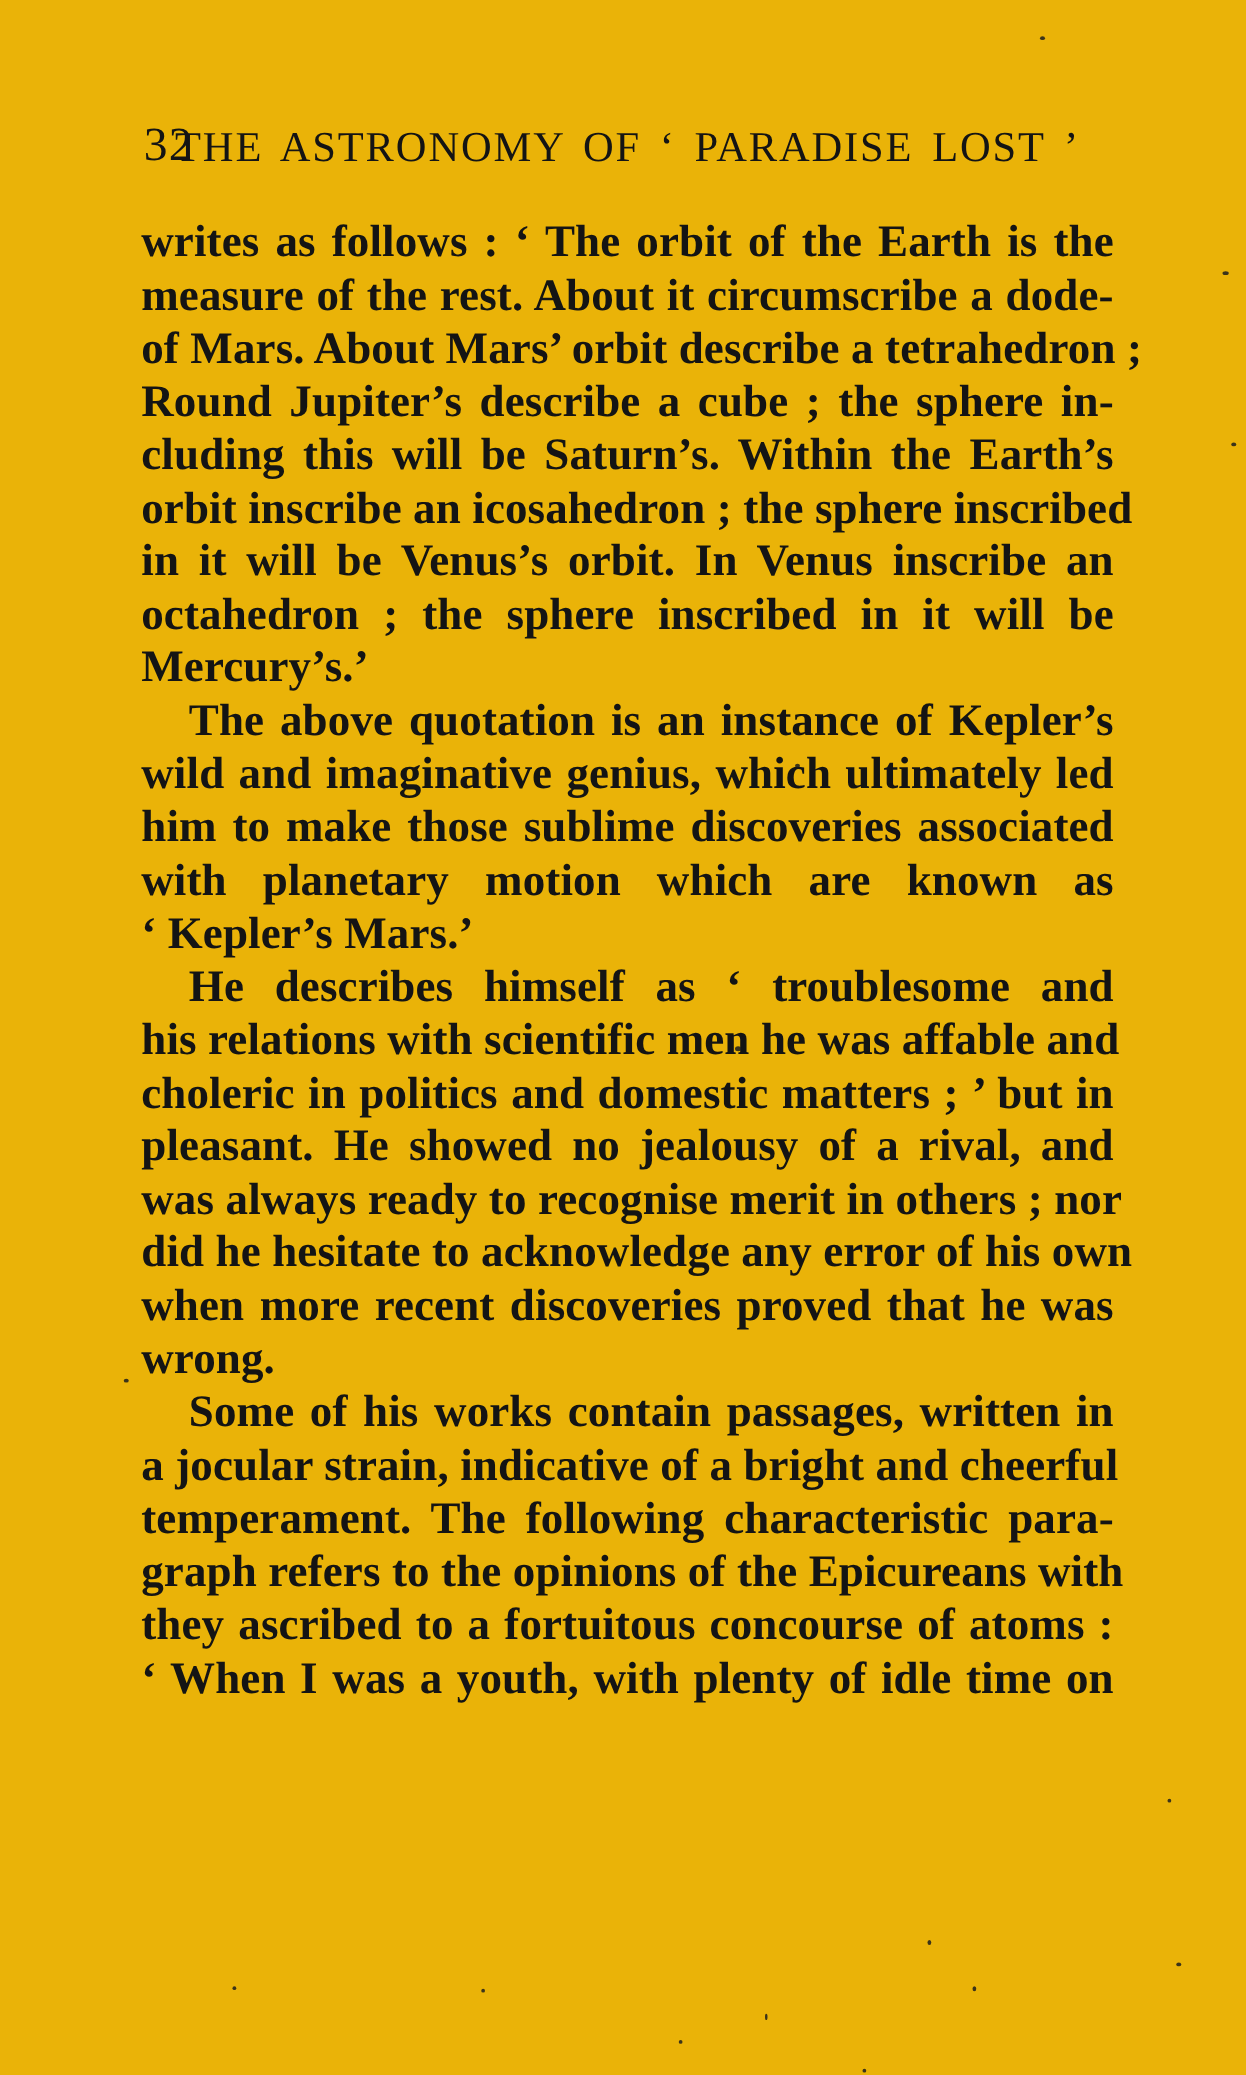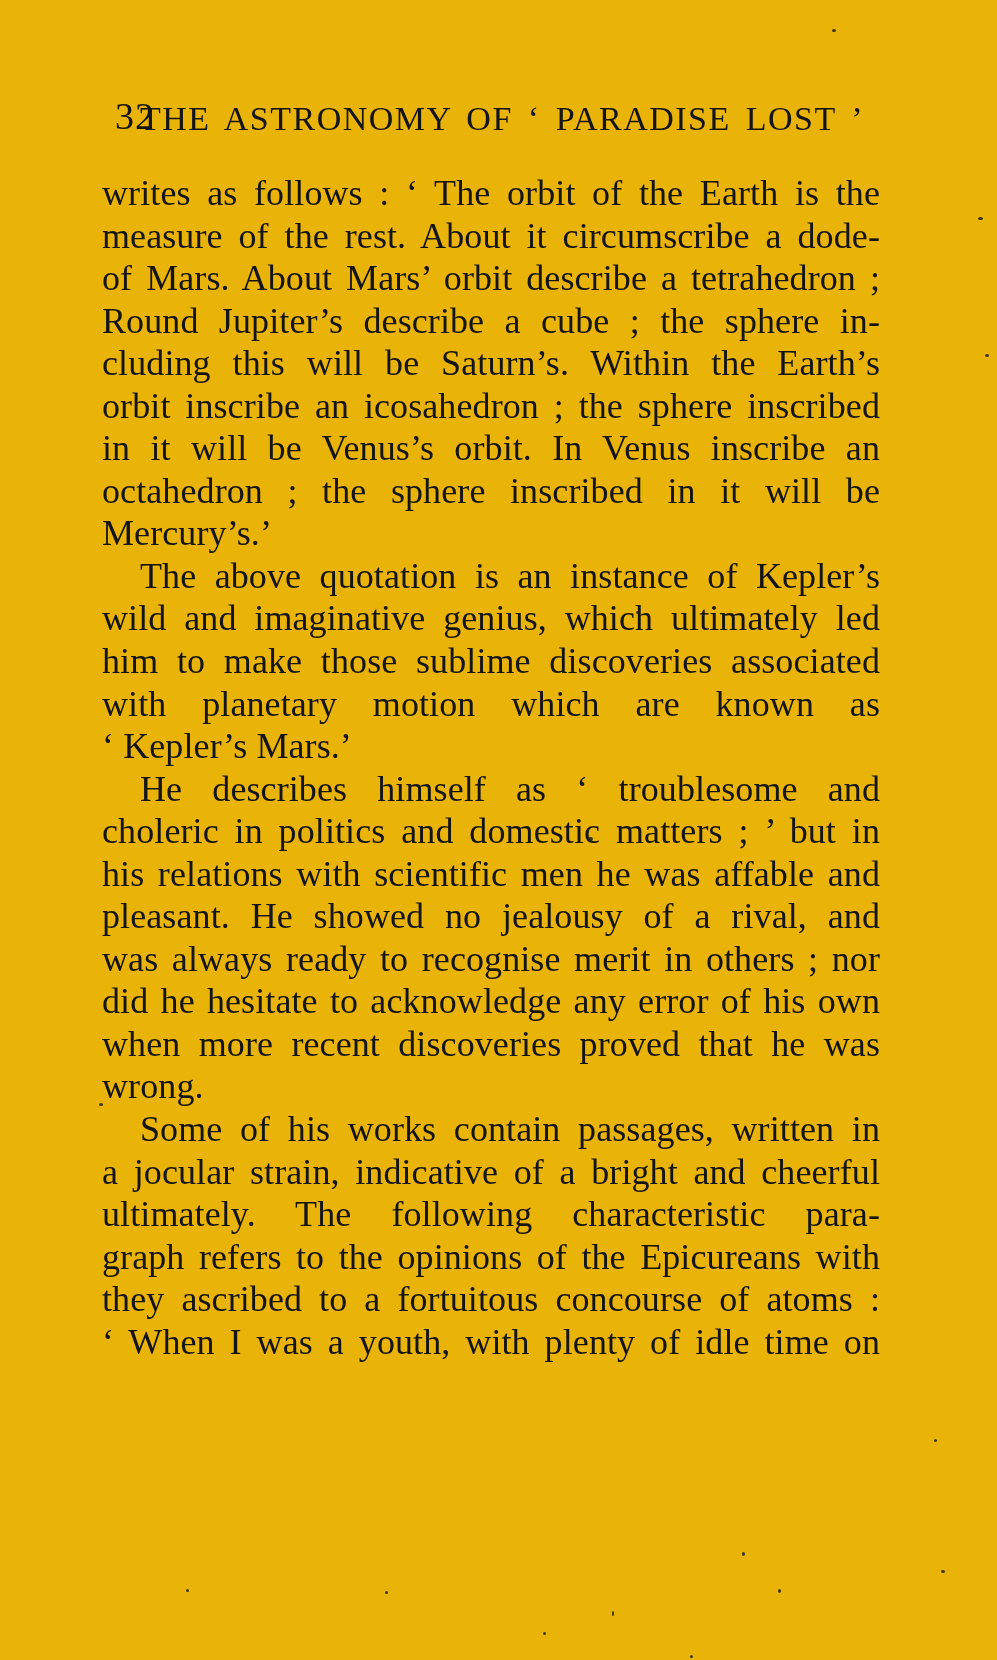--- a/index.html
+++ b/index.html
@@ -38,22 +38,23 @@
     font-size: 34px;
     line-height: 32px;
     letter-spacing: 1.5px;
     word-spacing: 5px;
     white-space: nowrap;
   }
   
   .body-text {
     position: absolute;
     top: 172px;
-    left: 102px;
+    left: 113px;
     width: 778px;
+    font-weight: bold;
   }
   .ln {
     font-size: 36px;
     line-height: 42.55px;
     height: 42.55px;
     text-align: justify;
     text-align-last: justify;
     letter-spacing: 0.1px;
     white-space: nowrap; 
   }
@@ -86,30 +87,30 @@
     <div class="ln">orbit inscribe an icosahedron ; the sphere inscribed</div>
     <div class="ln">in it will be Venus’s orbit.  In Venus inscribe an</div>
     <div class="ln">octahedron ; the sphere inscribed in it will be</div>
     <div class="ln fl">Mercury’s.’</div>
     <div class="ln ind">The above quotation is an instance of Kepler’s</div>
     <div class="ln">wild and imaginative genius, which ultimately led</div>
     <div class="ln">him to make those sublime discoveries associated</div>
     <div class="ln">with planetary motion which are known as</div>
     <div class="ln fl">‘ Kepler’s Mars.’</div>
     <div class="ln ind">He describes himself as ‘ troublesome and</div>
+    <div class="ln">his relations with scientific men he was affable and</div>
     <div class="ln">choleric in politics and domestic matters ; ’ but in</div>
-    <div class="ln">his relations with scientific men he was affable and</div>
     <div class="ln">pleasant.  He showed no jealousy of a rival, and</div>
     <div class="ln">was always ready to recognise merit in others ; nor</div>
     <div class="ln">did he hesitate to acknowledge any error of his own</div>
     <div class="ln">when more recent discoveries proved that he was</div>
     <div class="ln fl">wrong.</div>
     <div class="ln ind">Some of his works  contain passages, written in</div>
     <div class="ln">a jocular strain, indicative of a bright and cheerful</div>
-    <div class="ln">ultimately.  The following characteristic para-</div>
+    <div class="ln">temperament.  The following characteristic para-</div>
     <div class="ln">graph refers to the opinions of the Epicureans with</div>
     <div class="ln">they ascribed to a fortuitous concourse of atoms :</div>
     <div class="ln">‘ When I was a youth, with plenty of idle time on</div>
   </div>
 
   <div class="speck" style="left:832px;  top:29px;   width:4px; height:3px;"></div>
   <div class="speck" style="left:978px;  top:217px;  width:5px; height:3px;"></div>
   <div class="speck" style="left:985px;  top:354px;  width:4px; height:3px;"></div>
   <div class="speck" style="left:636px;  top:611px;  width:4px; height:3px;"></div>
   <div class="speck" style="left:588px;  top:837px;  width:5px; height:4px;"></div>

